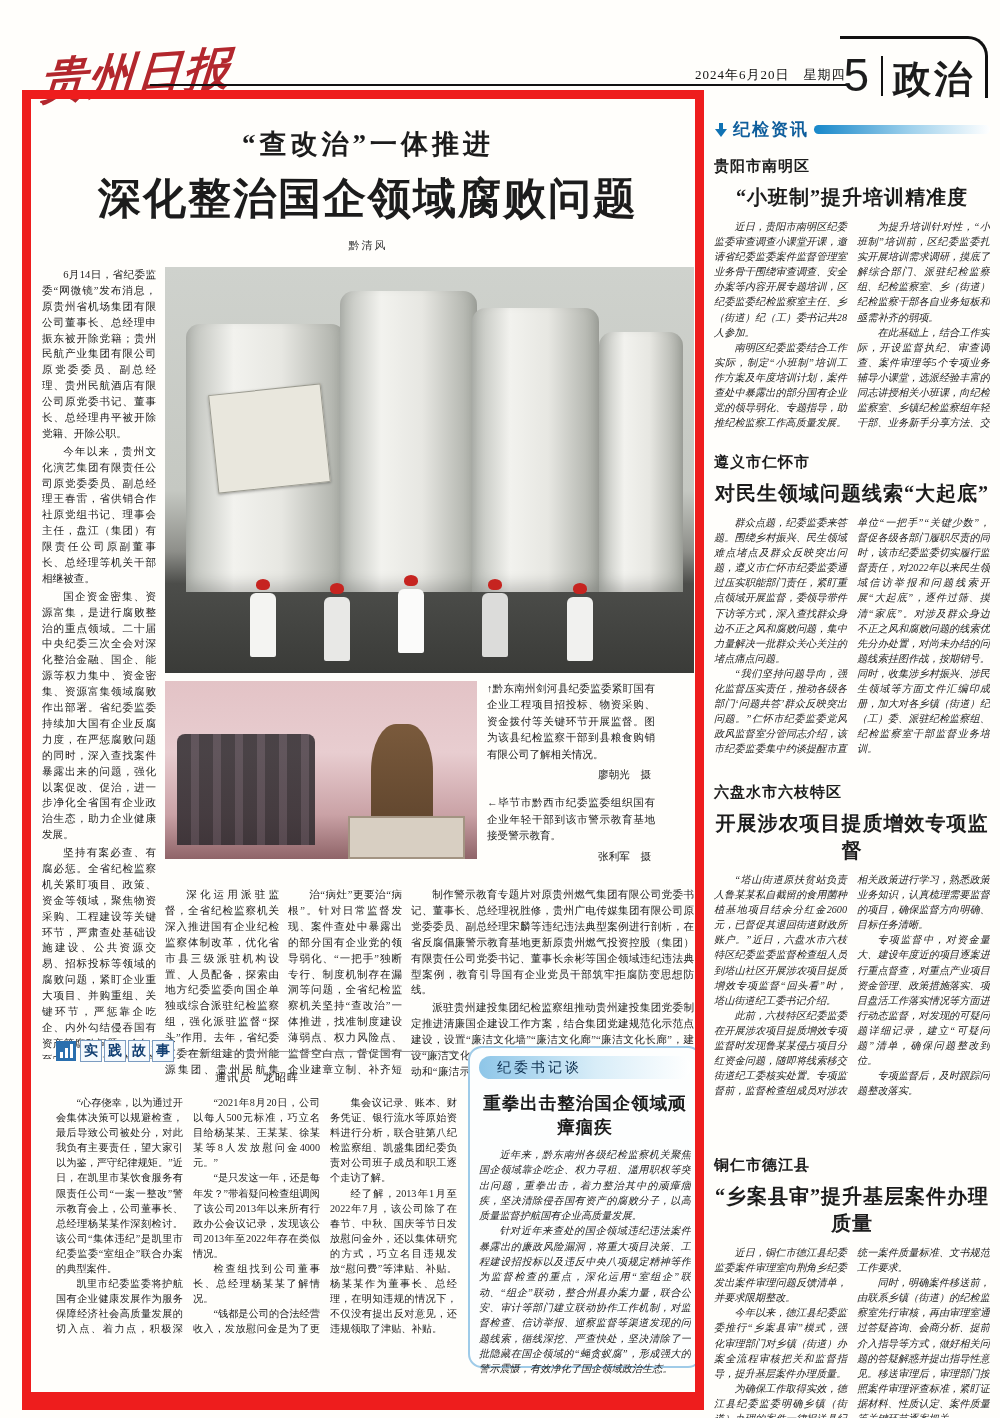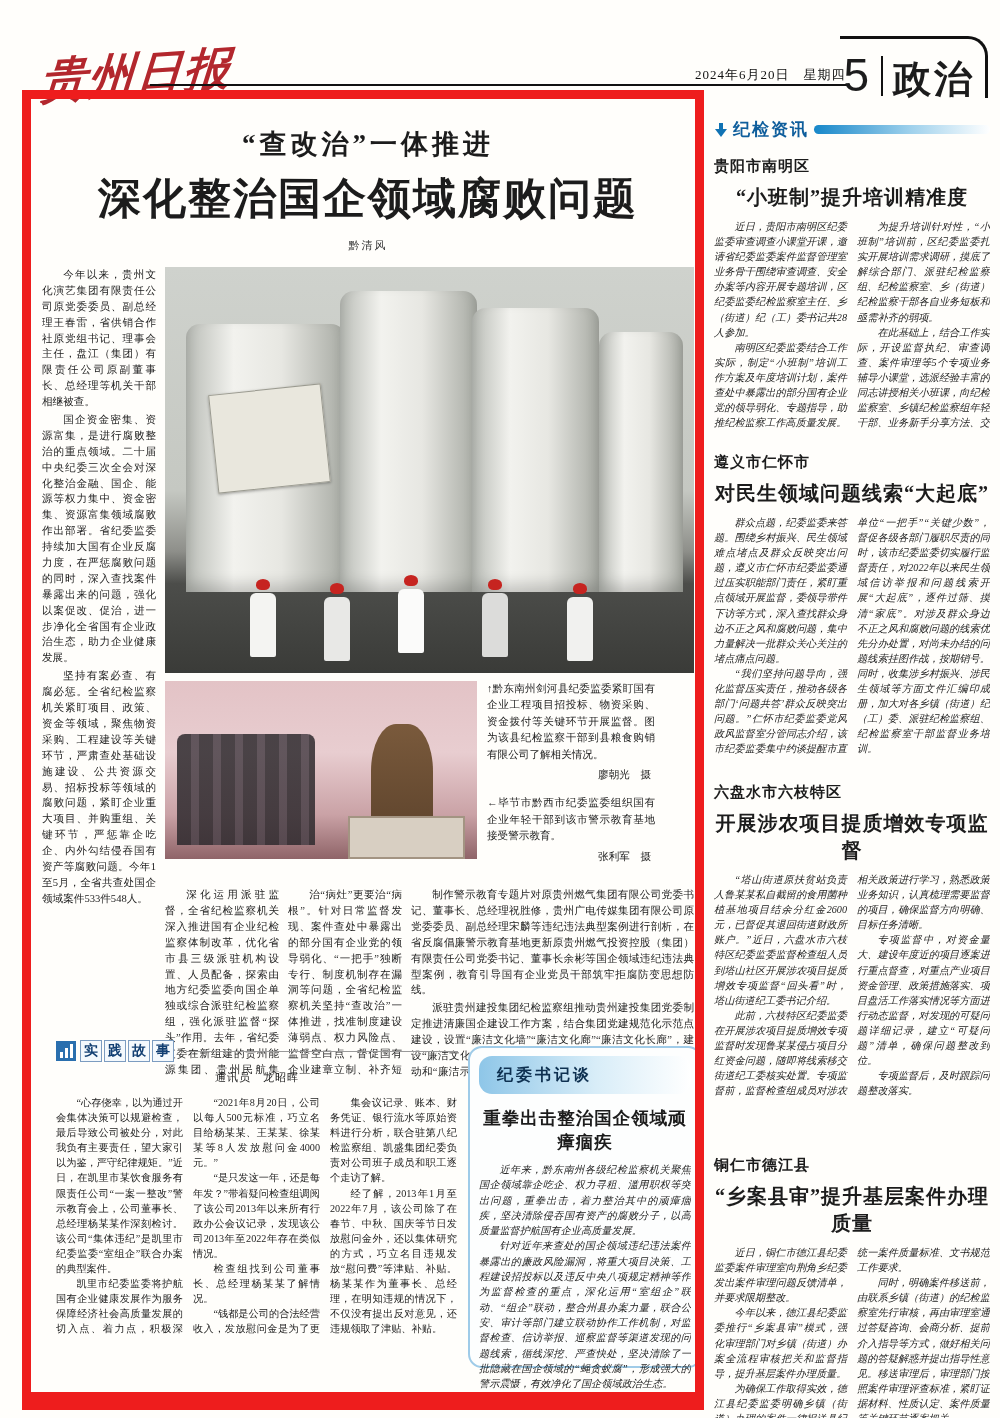--- a/index.html
+++ b/index.html
@@ -78,23 +78,23 @@
                  border:1px solid #7c9cc0;color:#123f72;font-weight:700;font-size:14px;background:#f4f9fd;}
   .pt-line{flex:1;height:1px;background:#9a9a9a;margin-left:8px;}
   .practice-headline{text-align:center;font-weight:900;font-size:27px;letter-spacing:2px;line-height:1.35;margin-top:14px;}
   .practice-byline{text-align:center;font-size:11px;margin-top:8px;letter-spacing:1px;}
   .practice-cols{display:flex;gap:10px;margin-top:10px;}
   .practice-cols .pcol{width:127px;height:242px;overflow:hidden;}
   .practice-cols p{margin:0;font-size:10.2px;line-height:1.48;text-align:justify;text-indent:2em;}
   
   .talk{position:absolute;left:468px;top:1046px;width:234px;height:322px;
         border:2px solid #9fcbe8;border-radius:14px;box-sizing:border-box;padding:8px 9px;background:#fdfefe;}
-  .talk-bar{height:38px;border-radius:13px;background:linear-gradient(90deg,#8ec6e8,#d8edf8 55%,#ffffff);
+  .talk-bar{height:23px;border-radius:13px;background:linear-gradient(90deg,#8ec6e8,#d8edf8 55%,#ffffff);
             display:flex;align-items:center;padding-left:18px;
-            font-family:"Liberation Sans",sans-serif;font-weight:700;font-size:16px;color:#0e3050;letter-spacing:3px;}
+            font-family:"Liberation Sans",sans-serif;font-weight:400;font-size:14px;color:#0e3050;letter-spacing:3px;}
   .talk-headline{text-align:center;font-weight:900;font-size:17.5px;letter-spacing:1px;margin-top:12px;
                  font-family:"Liberation Sans",sans-serif;}
   .talk-body{margin-top:8px;height:228px;overflow:hidden;}
   .talk-body p{margin:0;font-size:10.2px;line-height:1.5;text-align:justify;text-indent:2em;font-style:italic;}
   
   .sidebar{position:absolute;left:714px;top:118px;width:276px;}
   .sb-header{display:flex;align-items:center;gap:5px;}
   .sb-arrow{width:14px;height:14px;position:relative;}
   .sb-arrow:before{content:"";position:absolute;left:5px;top:0;width:4px;height:7px;background:#1173b4;}
   .sb-arrow:after{content:"";position:absolute;left:1px;top:6px;border-left:6px solid transparent;
@@ -125,20 +125,21 @@
 
   <div class="red-box"></div>
 
   <div class="main-article">
     <div class="kicker">“查改治”一体推进</div>
     <div class="main-headline">深化整治国企领域腐败问题</div>
     <div class="main-byline">黔清风</div>
 
     <div class="article-body">
       <div class="col-narrow bodytext">
+          <p>6月14日，省纪委监委“网微镜”发布消息，原贵州省机场集团有限公司董事长、总经理申振东被开除党籍；贵州民航产业集团有限公司原党委委员、副总经理、贵州民航酒店有限公司原党委书记、董事长、总经理冉平被开除党籍、开除公职。</p>
           <p>今年以来，贵州文化演艺集团有限责任公司原党委委员、副总经理王春雷，省供销合作社原党组书记、理事会主任，盘江（集团）有限责任公司原副董事长、总经理等机关干部相继被查。</p>
           <p>国企资金密集、资源富集，是进行腐败整治的重点领域。二十届中央纪委三次全会对深化整治金融、国企、能源等权力集中、资金密集、资源富集领域腐败作出部署。省纪委监委持续加大国有企业反腐力度，在严惩腐败问题的同时，深入查找案件暴露出来的问题，强化以案促改、促治，进一步净化全省国有企业政治生态，助力企业健康发展。</p>
           <p>坚持有案必查、有腐必惩。全省纪检监察机关紧盯项目、政策、资金等领域，聚焦物资采购、工程建设等关键环节，严肃查处基础设施建设、公共资源交易、招标投标等领域的腐败问题，紧盯企业重大项目、并购重组、关键环节，严惩靠企吃企、内外勾结侵吞国有资产等腐败问题。今年1至5月，全省共查处国企领域案件533件548人。</p>
         </div>
 
       <div class="right-region">
         <div class="photo-tanks">
           <div class="tank t1"></div>
           <div class="tank t2"></div>
           <div class="tank t3"></div>

